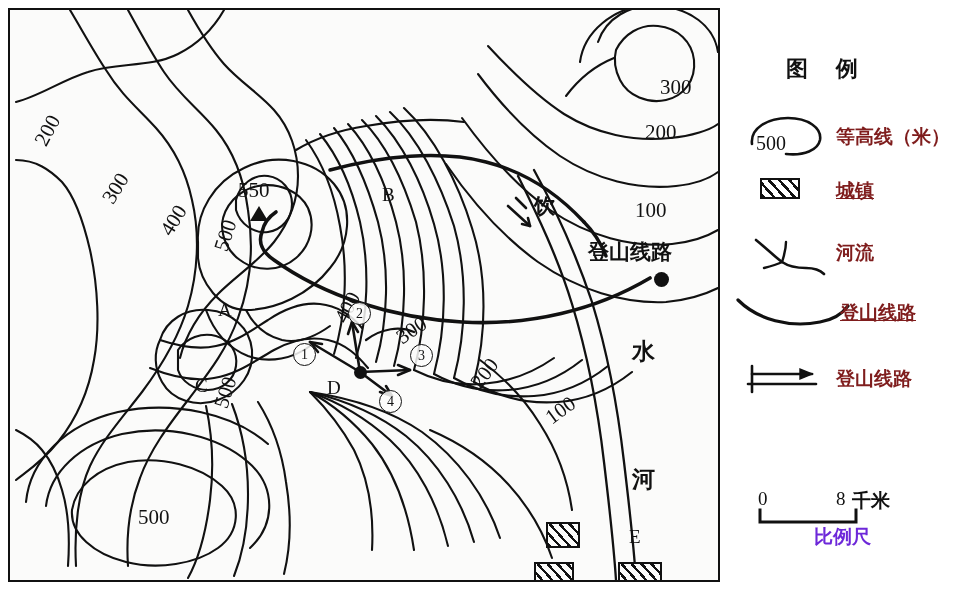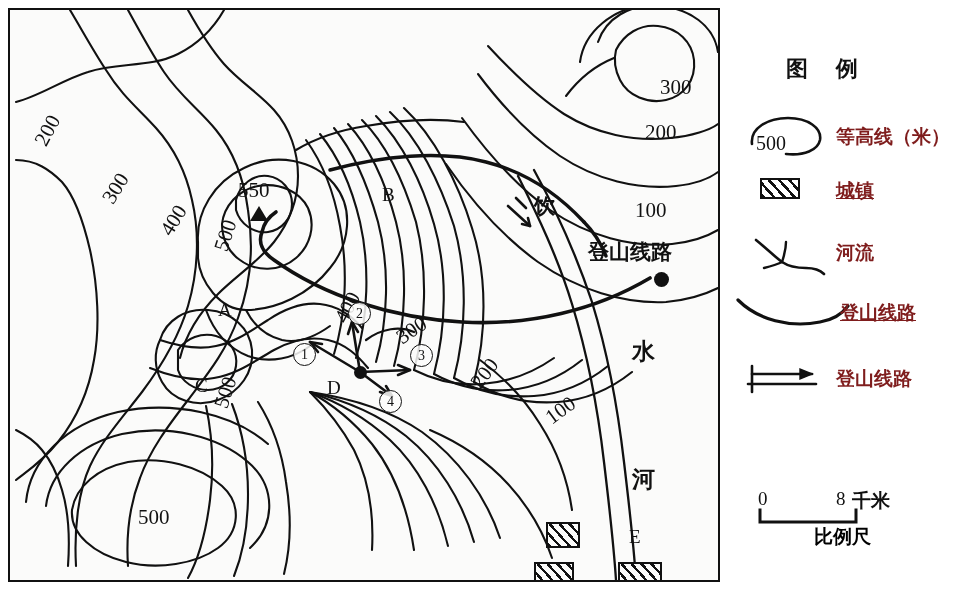--- a/index.html
+++ b/index.html
@@ -129,21 +129,21 @@
   }
   .scale-unit {
     position: absolute;
     font-family: "DejaVu Sans", "Liberation Sans", sans-serif;
     font-size: 19px; font-weight: 700; color: #111;
   }
   #scale-caption {
     position: absolute;
     left: 78px; top: 36px;
     font-family: Liberation Mono, monospace;
-    font-size: 19px; font-weight: 700; color: #000000;
+    font-size: 19px; font-weight: 700; color: #6d28d9;
   }
 </style>
 </head>
 <body>
 
 <div id="page">
 
   <div id="map-panel">
 
     <svg id="map-svg" width="708" height="570" viewBox="0 0 708 570">

